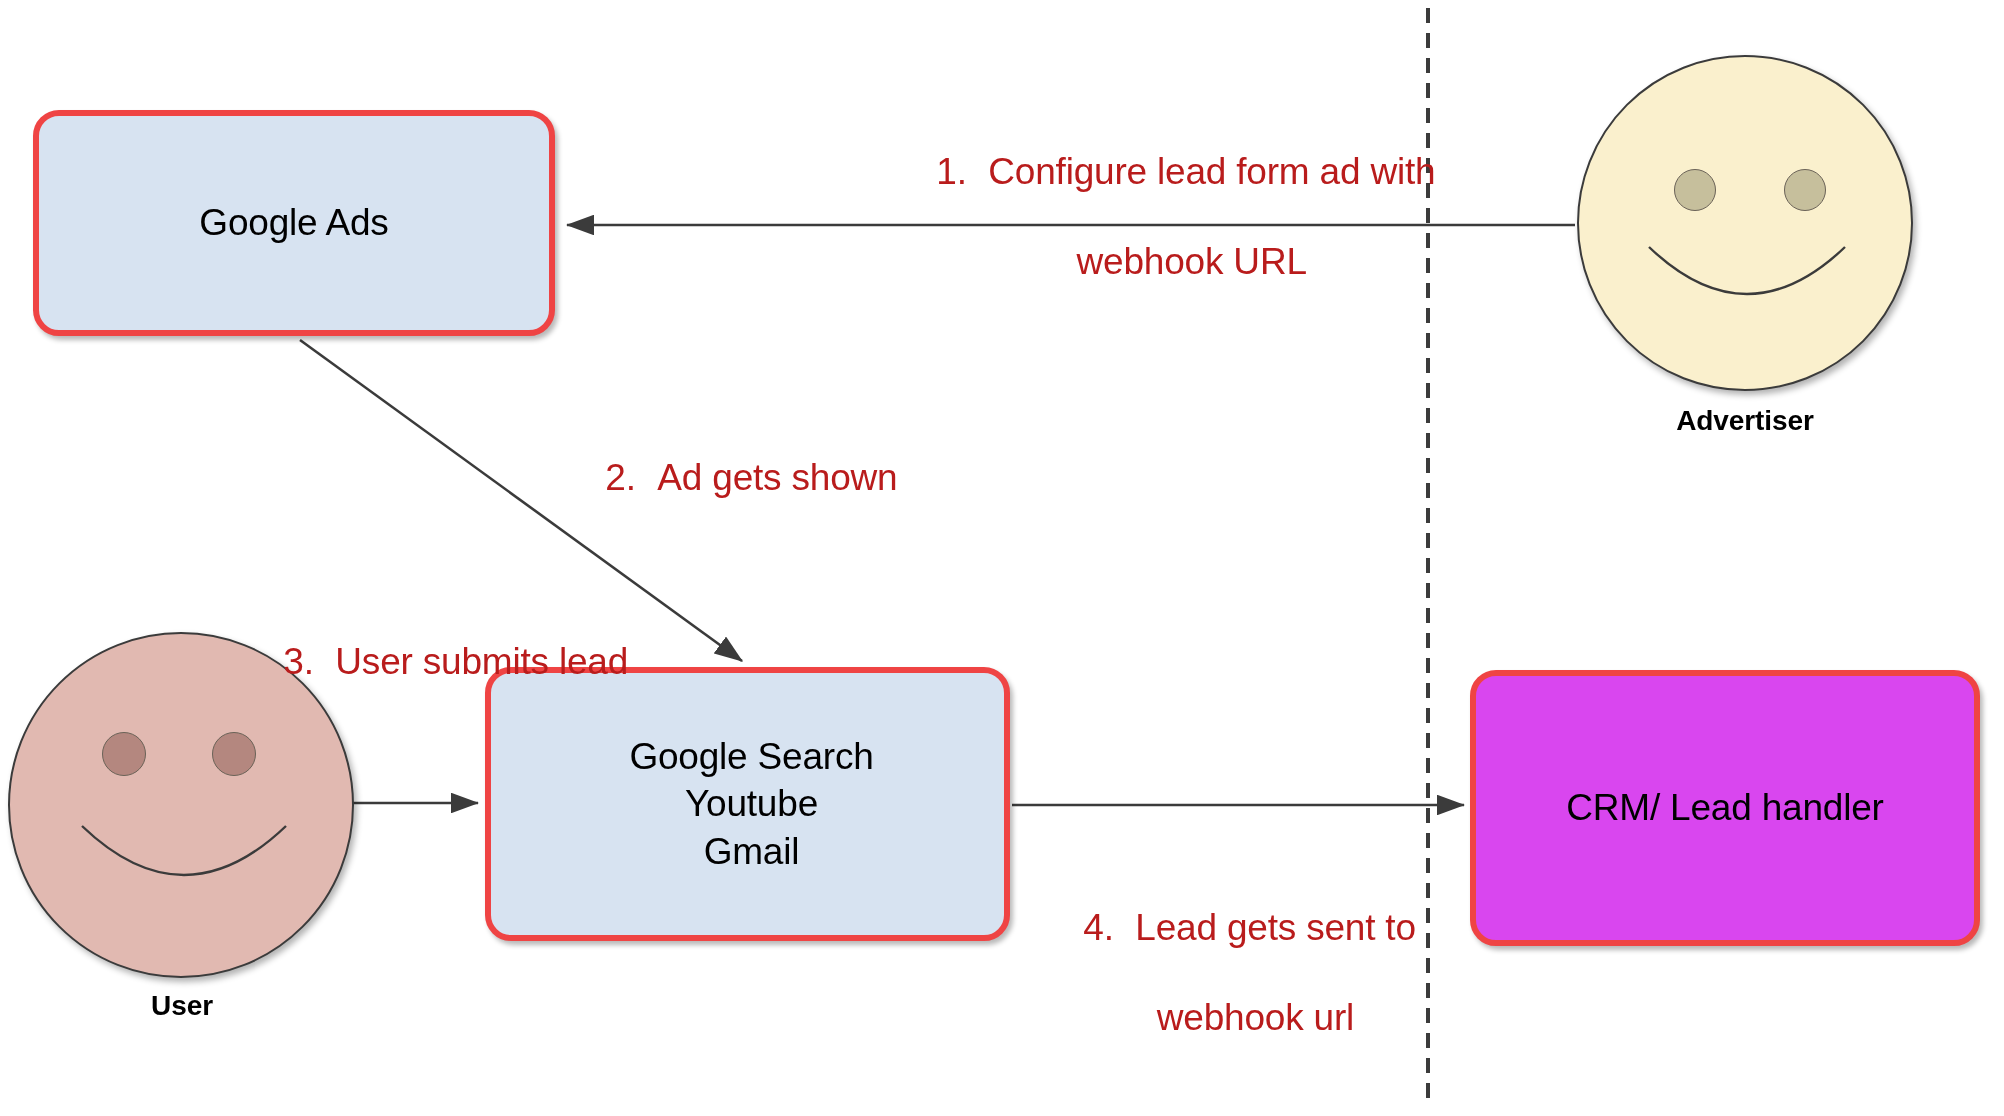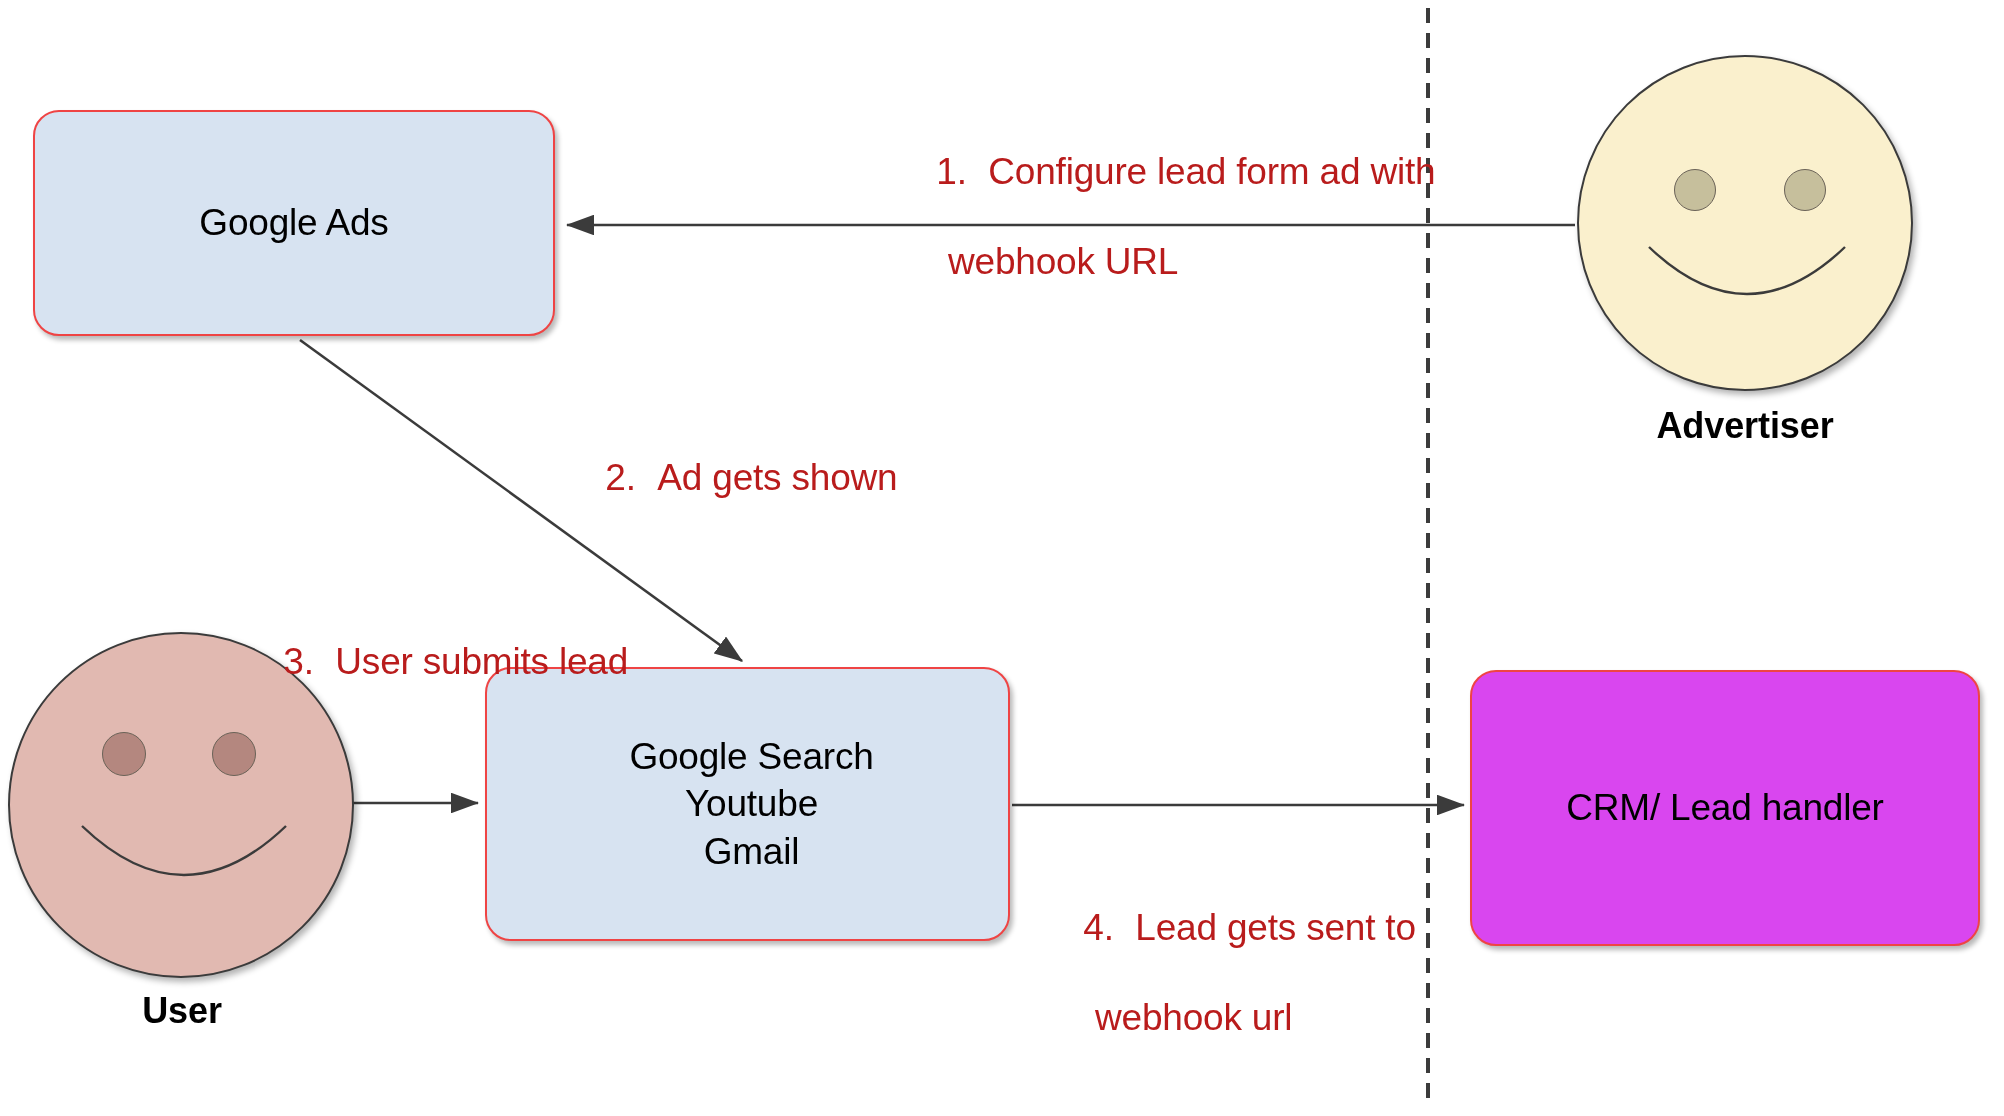--- a/index.html
+++ b/index.html
@@ -22,21 +22,21 @@
     left: 0;
     top: 0;
     width: 2004px;
     height: 1116px;
   }
 
   
   .node-box {
     position: absolute;
     box-sizing: border-box;
-    border: 2px solid #ef4444;
+    border: 6px solid #ef4444;
     border-radius: 26px;
     display: flex;
     align-items: center;
     justify-content: center;
     text-align: center;
     box-shadow: 3px 4px 5px rgba(0,0,0,0.28);
     color: #000000;
     font-size: 37px;
     line-height: 1.28;
     letter-spacing: -0.2px;
@@ -74,21 +74,21 @@
   }
   .mouth {
     position: absolute;
     overflow: visible;
   }
   .actor-label {
     position: absolute;
     width: 100%;
     text-align: center;
     font-weight: bold;
-    font-size: 36px;
+    font-size: 28px;
     color: #000000;
     letter-spacing: -0.1px;
   }
 
   
   #actor-advertiser { left: 1575px; top: 55px; width: 340px; height: 400px; }
   #actor-advertiser .actor-face {
     left: 2px; top: 0px; width: 336px; height: 336px;
     background: #faf0cd;
   }
@@ -123,20 +123,21 @@
     letter-spacing: -0.2px;
     white-space: pre;
   }
   .edge-label .num {
     display: inline-block;
     width: 52px;
   }
   .edge-label .cont {
     display: block;
     padding-left: 52px;
+    text-align: center;
   }
   #label-step1 { left: 896px; top: 104px; }
   #label-step2 { left: 565px; top: 410px; }
   #label-step3 { left: 243px; top: 594px; }
   #label-step4 { left: 1043px; top: 860px; }
 </style>
 </head>
 <body>
 
 <div id="canvas">

